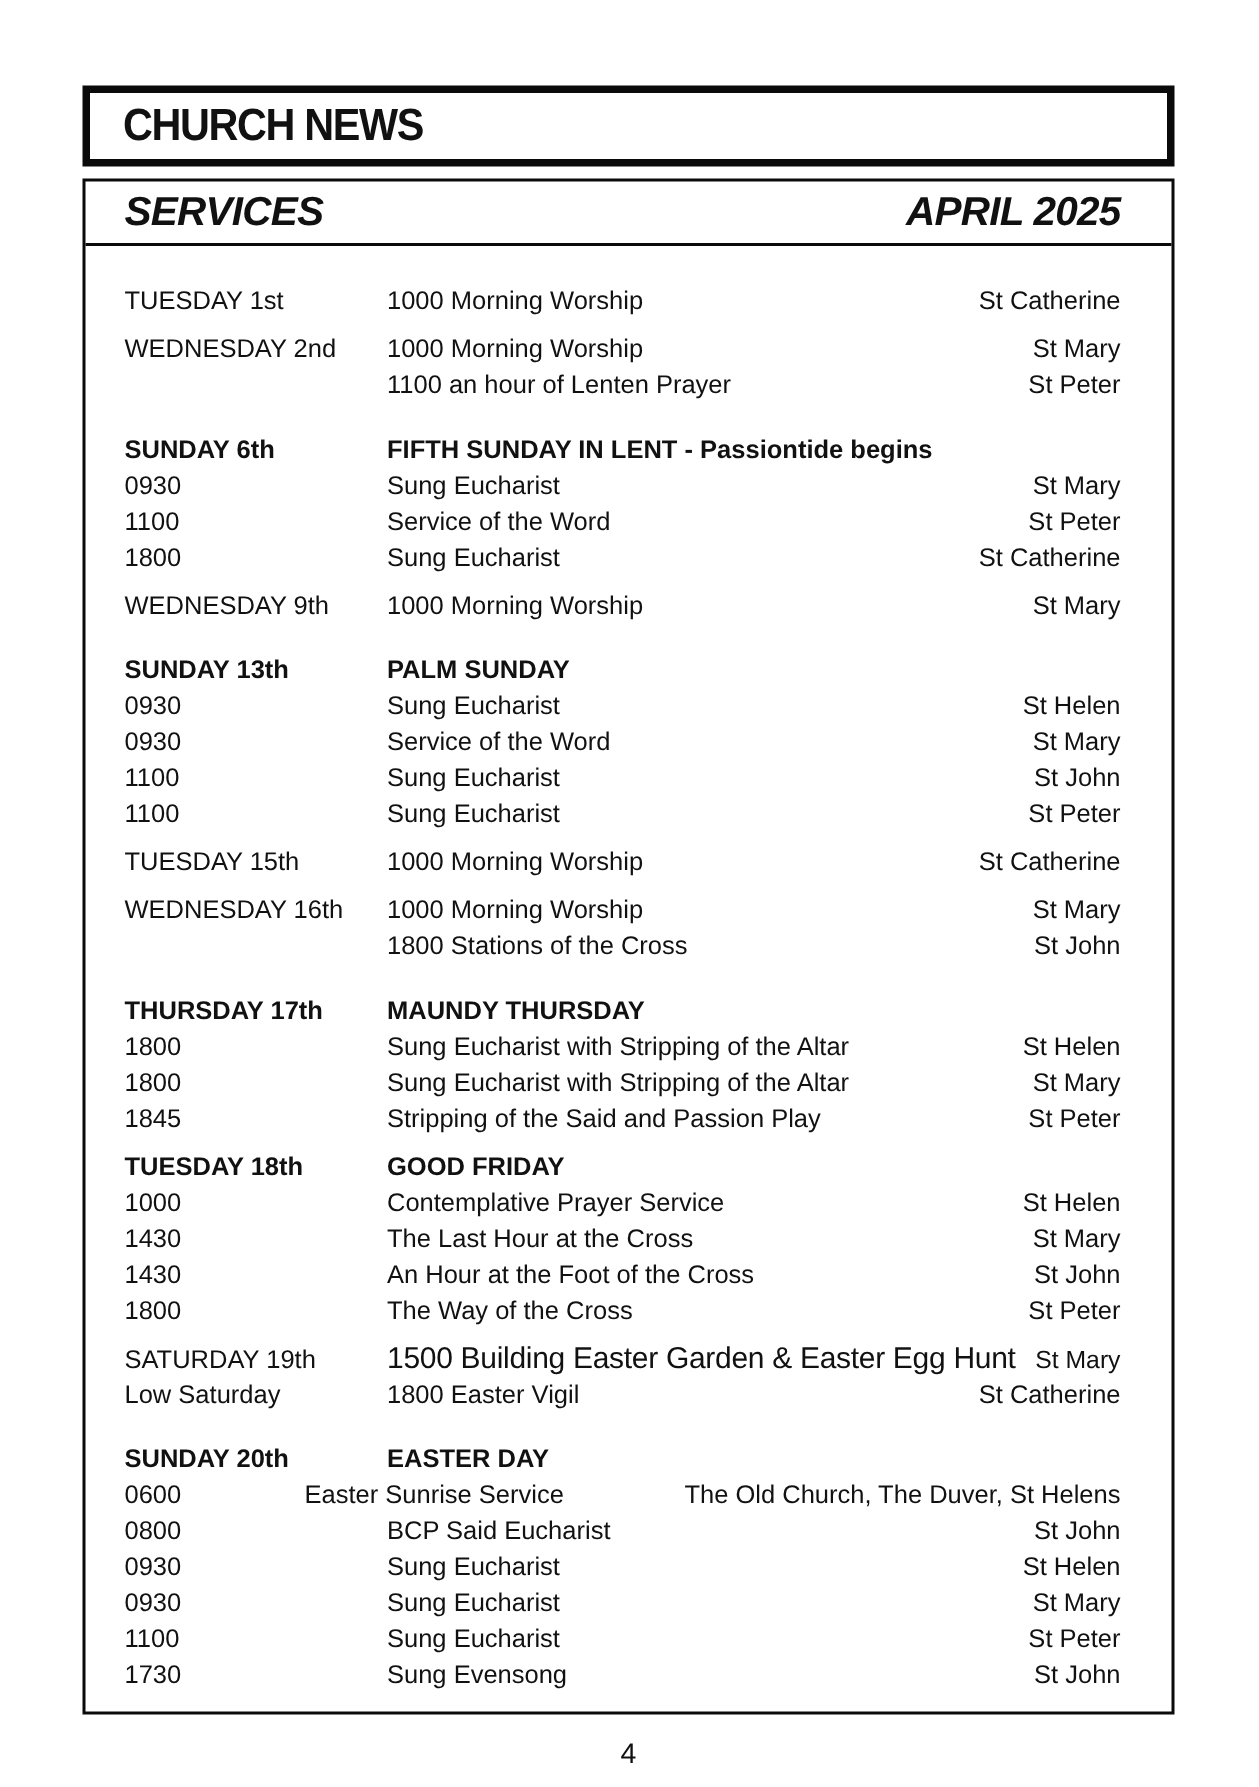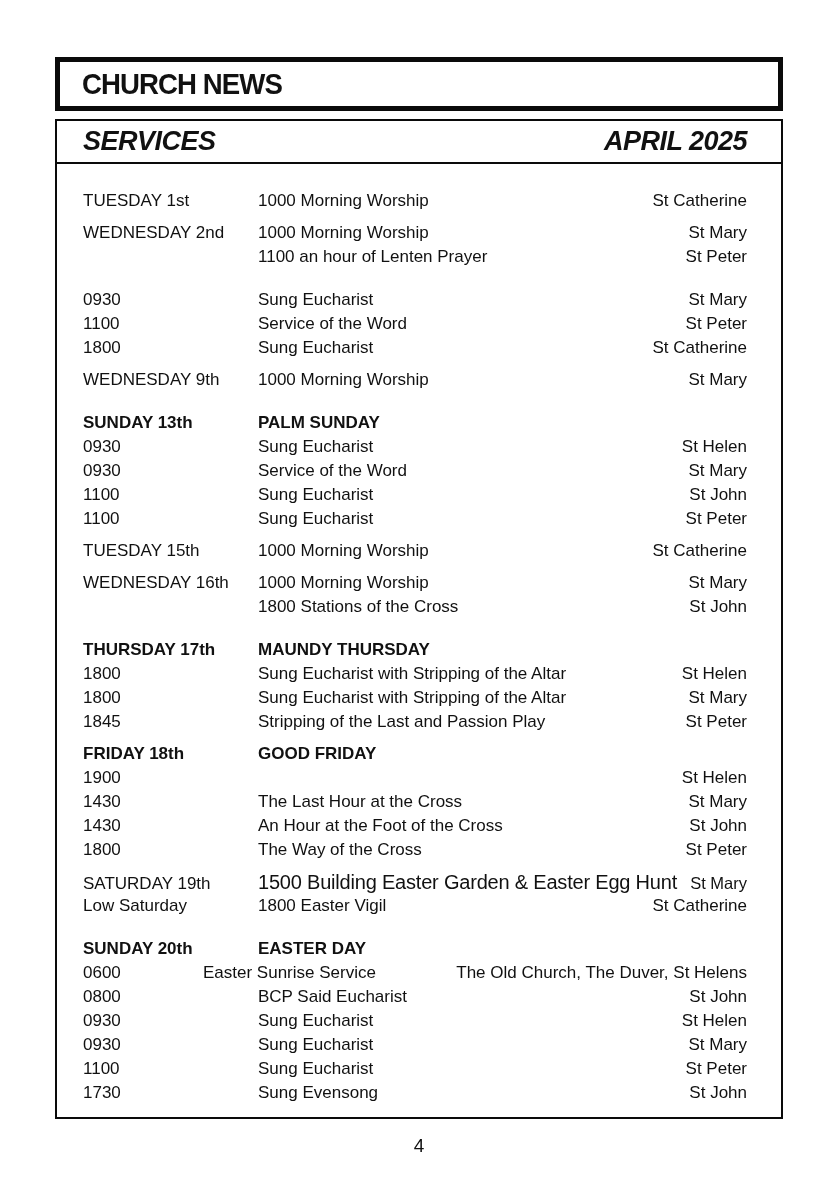--- a/index.html
+++ b/index.html
@@ -132,20 +132,25 @@
     <span class="cell event">1000 Morning Worship</span>
     <span class="cell location">St Mary</span>
   </div>
           <div class="row">
     <span class="cell date"></span>
     <span class="cell event">1100 an hour of Lenten Prayer</span>
     <span class="cell location">St Peter</span>
   </div>
         </div>
         <div class="group gap-large">
+          <div class="row feast">
+    <span class="cell date">SUNDAY 6th</span>
+    <span class="cell event">FIFTH SUNDAY IN LENT - Passiontide begins</span>
+    <span class="cell location"></span>
+  </div>
           <div class="row">
     <span class="cell date">0930</span>
     <span class="cell event">Sung Eucharist</span>
     <span class="cell location">St Mary</span>
   </div>
           <div class="row">
     <span class="cell date">1100</span>
     <span class="cell event">Service of the Word</span>
     <span class="cell location">St Peter</span>
   </div>
@@ -219,32 +224,33 @@
     <span class="cell event">Sung Eucharist with Stripping of the Altar</span>
     <span class="cell location">St Helen</span>
   </div>
           <div class="row">
     <span class="cell date">1800</span>
     <span class="cell event">Sung Eucharist with Stripping of the Altar</span>
     <span class="cell location">St Mary</span>
   </div>
           <div class="row">
     <span class="cell date">1845</span>
-    <span class="cell event">Stripping of the Last and Passion Play</span>
-    <span class="cell location">St Peter</span>
-  </div>
-        </div>
-        <div class="group gap-small">
-          <div class="row feast">
-    <span class="cell date">FRIDAY 18th</span>
+    <span class="cell event">Stripping of the Said and Passion Play</span>
+    <span class="cell location">St Peter</span>
+  </div>
+        </div>
+        <div class="group gap-small">
+          <div class="row feast">
+    <span class="cell date">TUESDAY 18th</span>
     <span class="cell event">GOOD FRIDAY</span>
     <span class="cell location"></span>
   </div>
           <div class="row">
-    <span class="cell date">1900</span>
+    <span class="cell date">1000</span>
+    <span class="cell event">Contemplative Prayer Service</span>
     <span class="cell location">St Helen</span>
   </div>
           <div class="row">
     <span class="cell date">1430</span>
     <span class="cell event">The Last Hour at the Cross</span>
     <span class="cell location">St Mary</span>
   </div>
           <div class="row">
     <span class="cell date">1430</span>
     <span class="cell event">An Hour at the Foot of the Cross</span>

